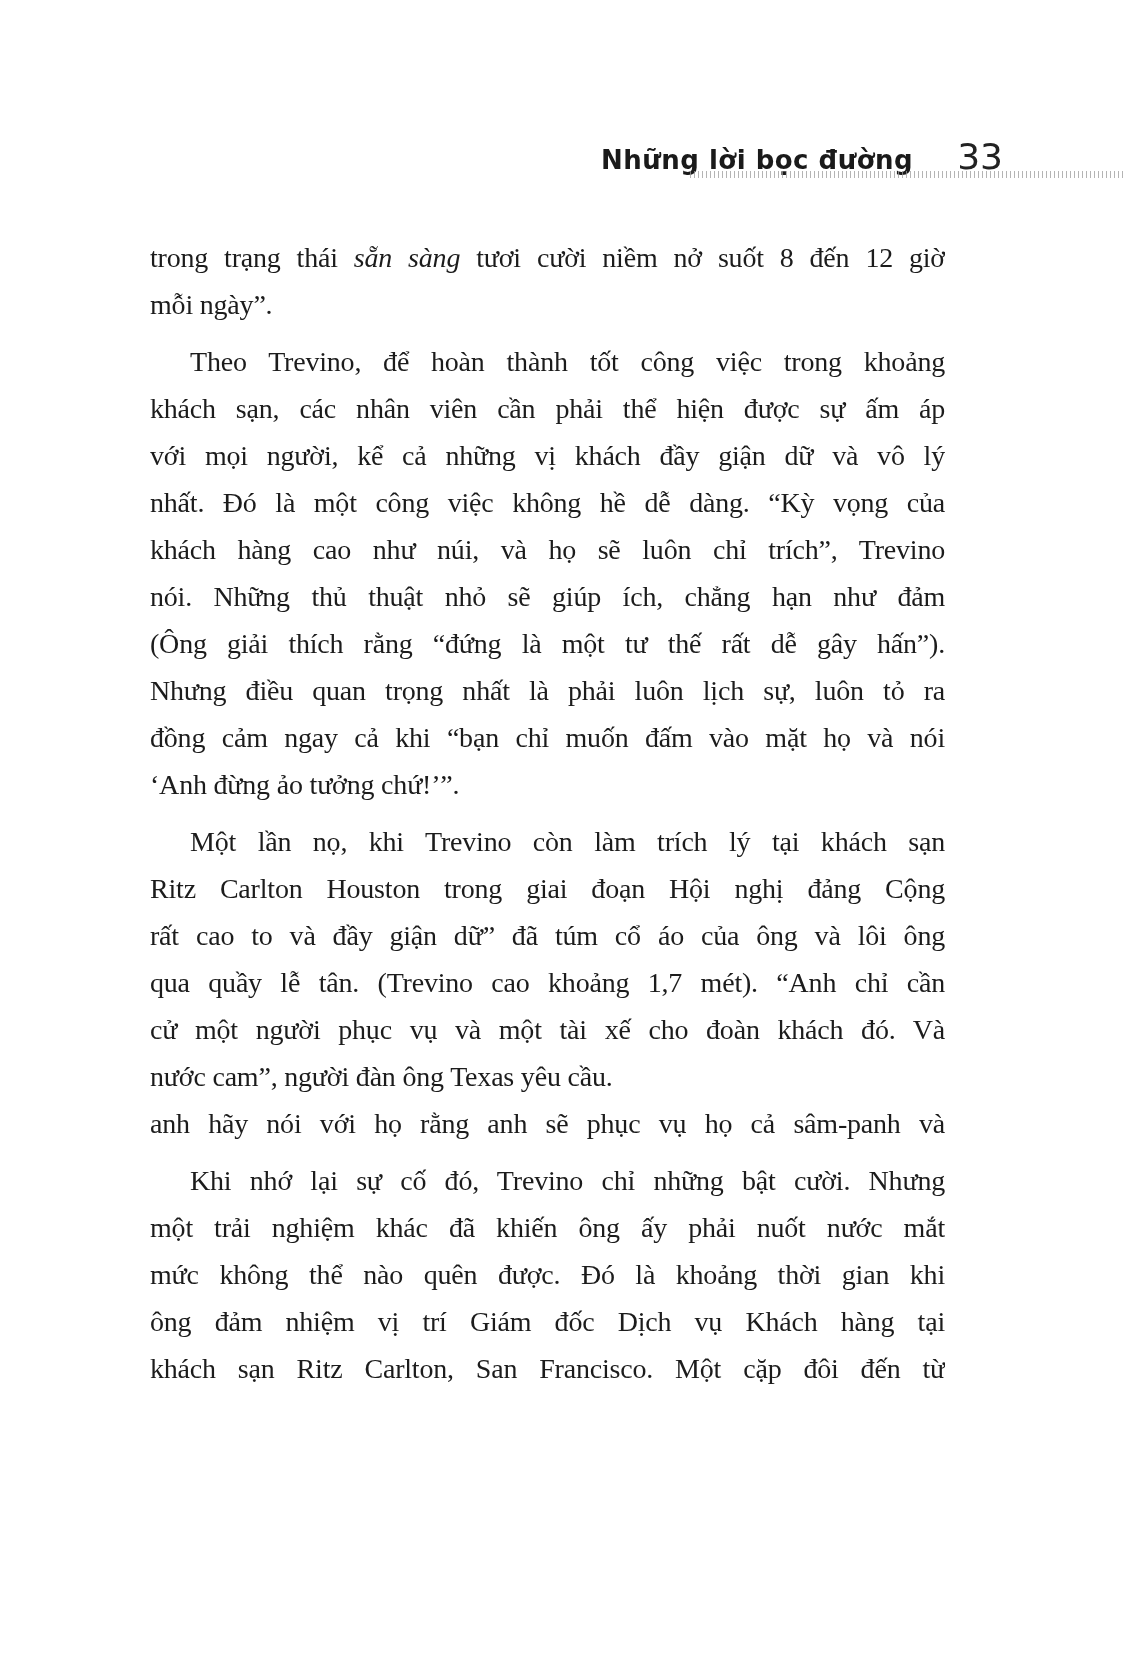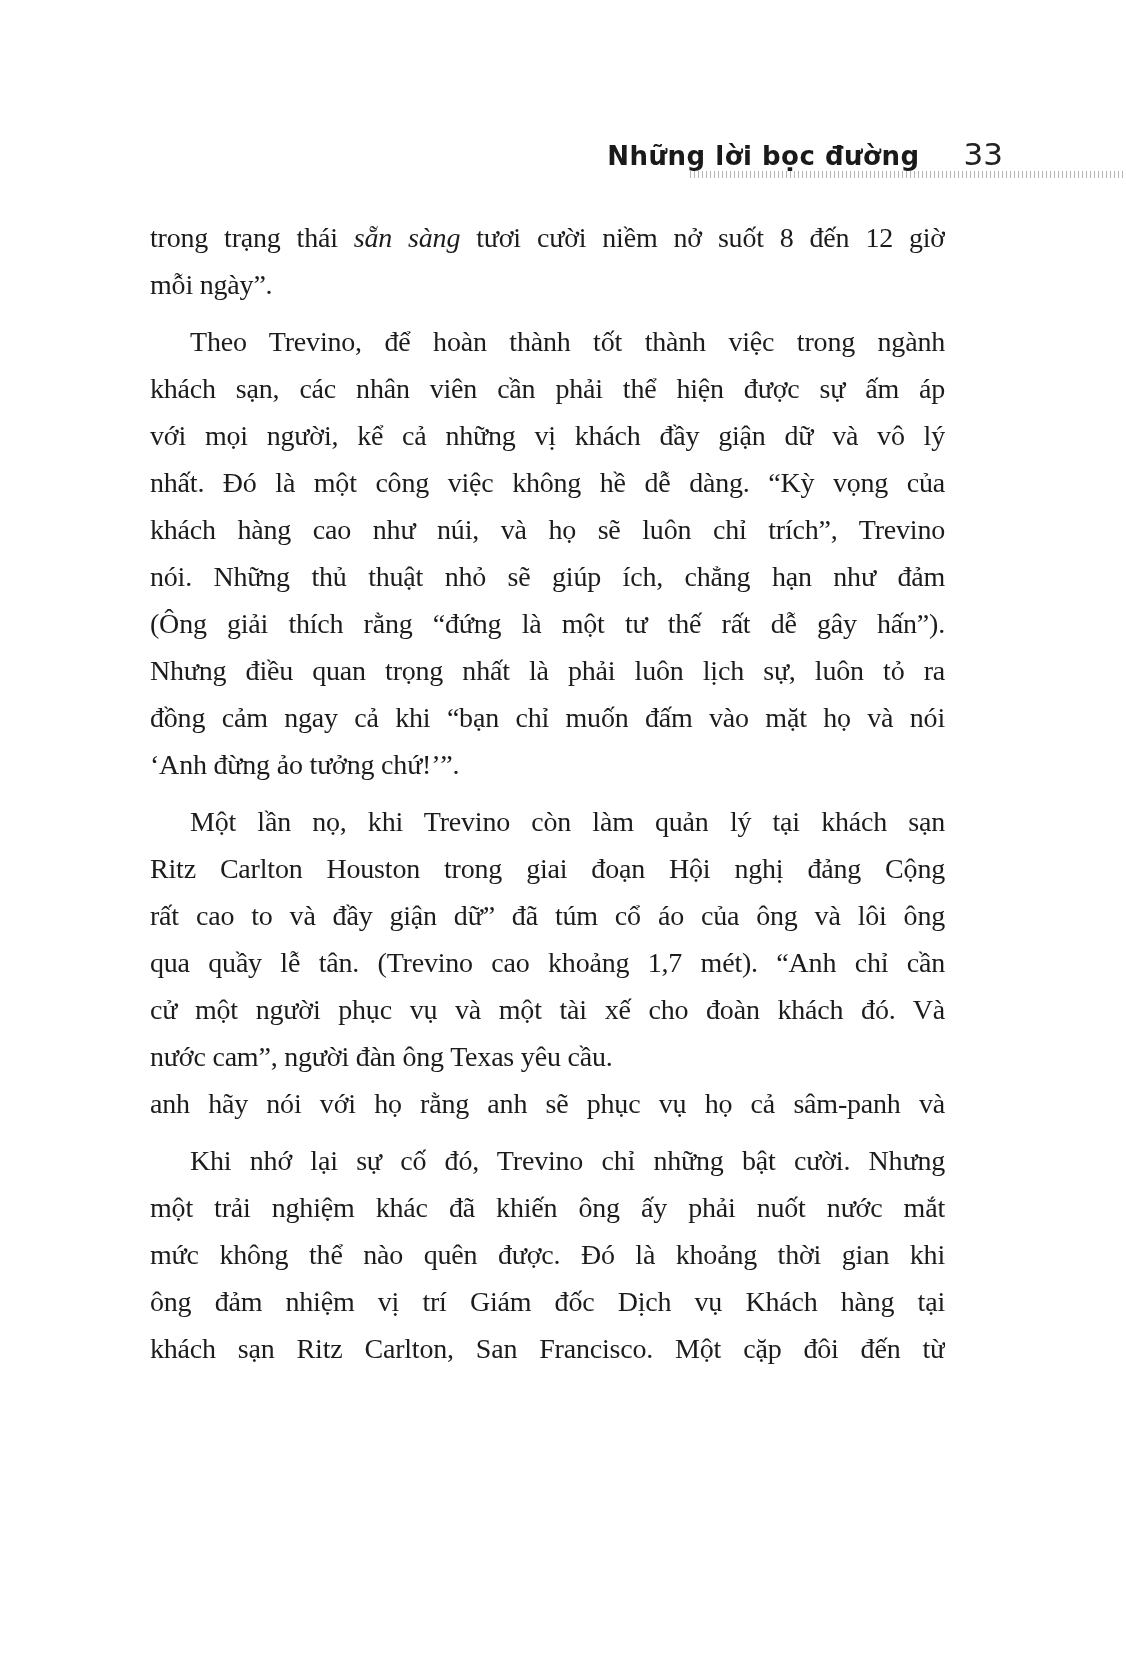--- a/index.html
+++ b/index.html
@@ -27,42 +27,42 @@
   .header-title {
     font-family: "DejaVu Sans", "Liberation Sans", sans-serif;
     font-weight: bold;
     font-size: 26px;
     letter-spacing: 0.5px;
     color: #1a1a1a;
   }
   .header-pagenum {
     font-family: "DejaVu Sans", "Liberation Sans", sans-serif;
     font-weight: 400;
-    font-size: 31px;
+    font-size: 36px;
     color: #222222;
   }
   .header-rule {
     position: absolute;
     top: 171px;
     left: 690px;
     right: 0;
     height: 7px;
     background-image: repeating-linear-gradient(
       to right,
       #9b9b9b 0px, #9b9b9b 1px,
       transparent 1px, transparent 4px
     );
     opacity: 0.75;
   }
 
   
   .text-block {
     position: absolute;
     left: 150px;
-    top: 214px;
+    top: 234px;
     width: 795px;
     font-size: 28px;
     line-height: 47px;
     letter-spacing: -0.2px;
   }
   .para { margin-bottom: 10px; }
   .line {
     height: 47px;
     overflow: hidden;
     text-align: justify;
@@ -84,34 +84,34 @@
   <div class="header-rule"></div>
 
   <div class="text-block">
 
     <div class="para">
       <div class="line"><span>trong trạng thái</span> <span class="italic">sẵn sàng</span> <span>tươi cười niềm nở suốt 8 đến 12 giờ</span></div>
       <div class="line last">mỗi ngày”.</div>
     </div>
 
     <div class="para">
-      <div class="line indent">Theo Trevino, để hoàn thành tốt thành việc trong ngành</div>
+      <div class="line indent">Theo Trevino, để hoàn thành tốt công việc trong khoảng</div>
       <div class="line">khách sạn, các nhân viên cần phải thể hiện được sự ấm áp</div>
       <div class="line">với mọi người, kể cả những vị khách đầy giận dữ và vô lý</div>
       <div class="line">nhất. Đó là một công việc không hề dễ dàng. “Kỳ vọng của</div>
       <div class="line">khách hàng cao như núi, và họ sẽ luôn chỉ trích”, Trevino</div>
       <div class="line">nói. Những thủ thuật nhỏ sẽ giúp ích, chẳng hạn như đảm</div>
       <div class="line">(Ông giải thích rằng “đứng là một tư thế rất dễ gây hấn”).</div>
       <div class="line">Nhưng điều quan trọng nhất là phải luôn lịch sự, luôn tỏ ra</div>
       <div class="line">đồng cảm ngay cả khi “bạn chỉ muốn đấm vào mặt họ và nói</div>
       <div class="line last">‘Anh đừng ảo tưởng chứ!’”.</div>
     </div>
 
     <div class="para">
-      <div class="line indent">Một lần nọ, khi Trevino còn làm quản lý tại khách sạn</div>
+      <div class="line indent">Một lần nọ, khi Trevino còn làm trích lý tại khách sạn</div>
       <div class="line">Ritz Carlton Houston trong giai đoạn Hội nghị đảng Cộng</div>
       <div class="line">rất cao to và đầy giận dữ” đã túm cổ áo của ông và lôi ông</div>
       <div class="line">qua quầy lễ tân. (Trevino cao khoảng 1,7 mét). “Anh chỉ cần</div>
       <div class="line">cử một người phục vụ và một tài xế cho đoàn khách đó. Và</div>
       <div class="line last">nước cam”, người đàn ông Texas yêu cầu.</div>
       <div class="line">anh hãy nói với họ rằng anh sẽ phục vụ họ cả sâm-panh và</div>
     </div>
 
     <div class="para">
       <div class="line indent">Khi nhớ lại sự cố đó, Trevino chỉ những bật cười. Nhưng</div>

